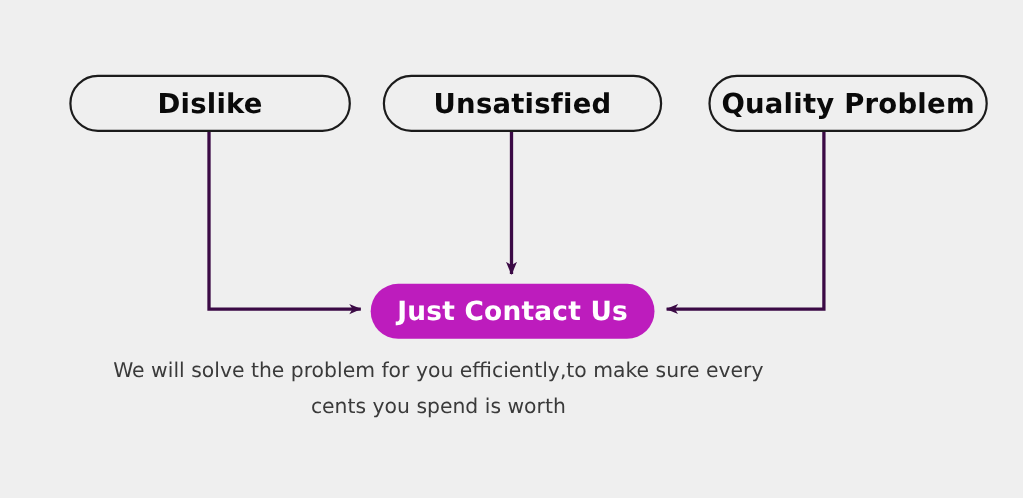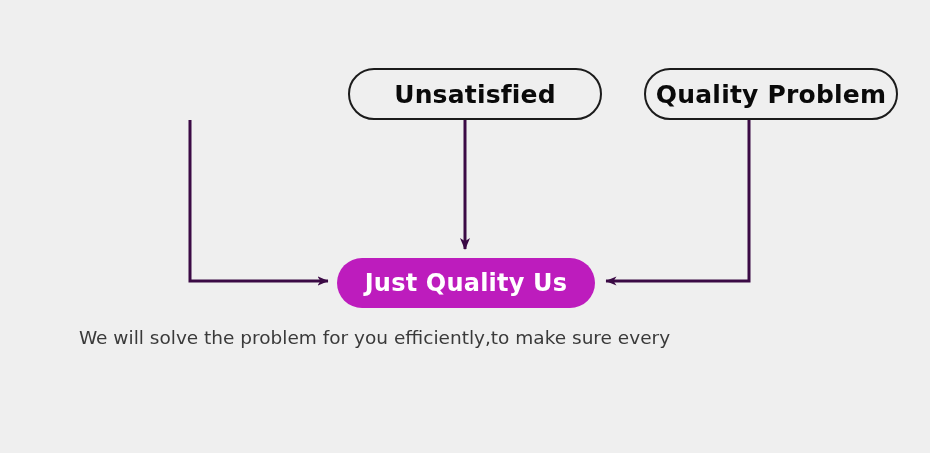--- a/index.html
+++ b/index.html
@@ -74,20 +74,21 @@
   .caption {
     position: absolute;
     left: 0;
     top: 322px;
     width: 749px;
     text-align: center;
     font-size: 18.5px;
     line-height: 32px;
     color: #3a3a3a;
     font-weight: normal;
+    padding-left: 24px;
   }
   .caption-line {
     display: block;
   }
 </style>
 </head>
 <body>
 
 <div id="diagram">
 
@@ -104,30 +105,34 @@
       </marker>
     </defs>
 
     <path d="M190,120 L190,281 L328,281" fill="none" stroke="#3b0a45" stroke-width="3" marker-end="url(#arrow-right)"></path>
 
     <path d="M465,120 L465,249" fill="none" stroke="#3b0a45" stroke-width="3" marker-end="url(#arrow-down)"></path>
 
     <path d="M749,120 L749,281 L606,281" fill="none" stroke="#3b0a45" stroke-width="3" marker-end="url(#arrow-left)"></path>
   </svg>
 
+  <div class="pill pill-dislike">
+    <span>Dislike</span>
+  </div>
 
   <div class="pill pill-unsatisfied">
     <span>Unsatisfied</span>
   </div>
 
   <div class="pill pill-quality">
     <span>Quality Problem</span>
   </div>
 
   <div class="pill pill-cta">
-    <span>Just Quality Us</span>
+    <span>Just Contact Us</span>
   </div>
 
   <div class="caption">
     <span class="caption-line">We will solve the problem for you efficiently,to make sure every</span>
+    <span class="caption-line">cents you spend is worth</span>
   </div>
 
 </div>
 
 </body></html>

